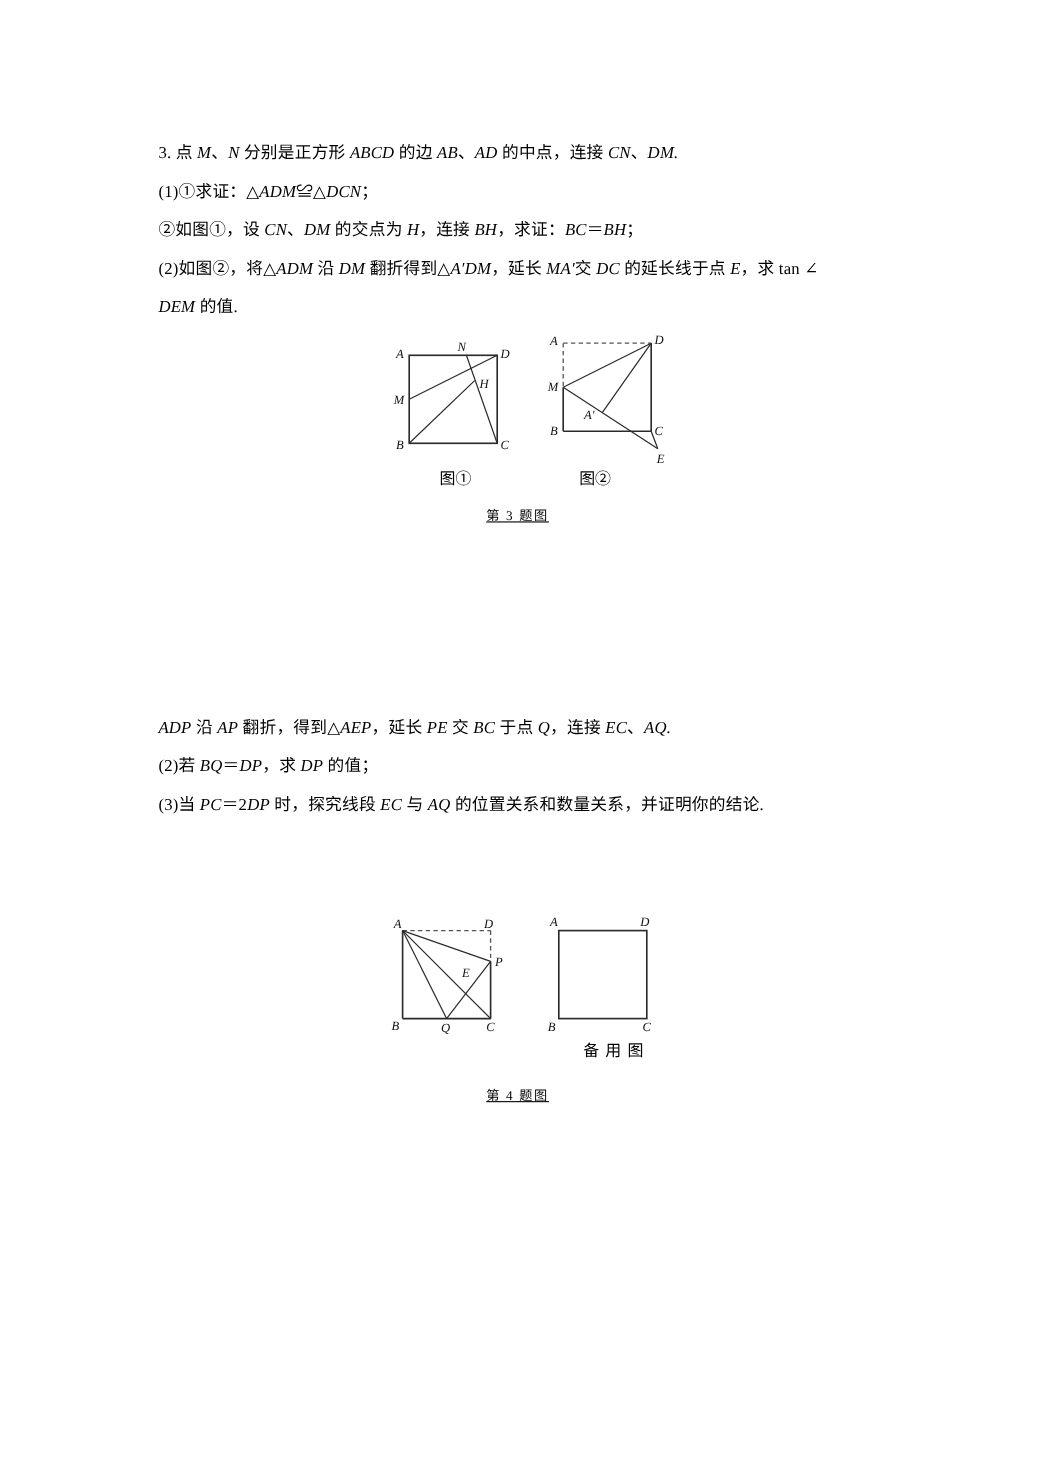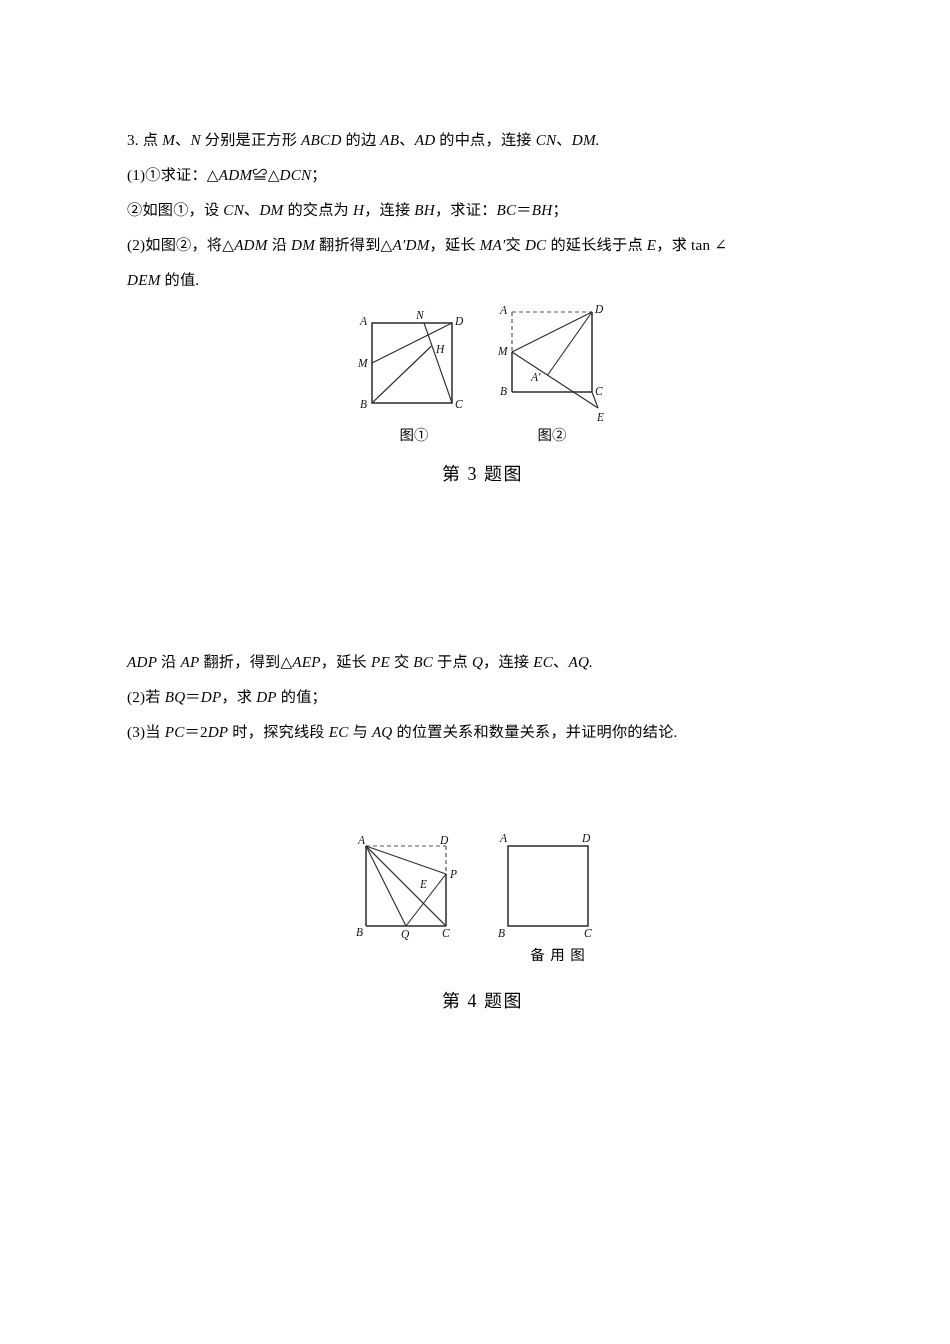--- a/index.html
+++ b/index.html
@@ -19,21 +19,21 @@
   .page {
     position: absolute;
     left: 0; top: 0;
     width: 950px;
     height: 1344px;
   }
 
   
   .qblock {
     position: absolute;
-    left: 127px;
+    left: 144px;
     width: 672px;
   }
   .line {
     font-size: 15.2px;
     line-height: 35px;
     white-space: nowrap;
     letter-spacing: 0.2px;
   }
 
   .it { font-style: italic; }
@@ -44,23 +44,24 @@
     position: absolute;
   }
   .figcaption {
     position: absolute;
     font-size: 14.5px;
     text-align: center;
     white-space: nowrap;
   }
   .sectioncaption {
     position: absolute;
-    font-size: 18px;
+    font-size: 12px;
     white-space: nowrap;
     letter-spacing: 1.5px;
+    text-decoration: underline;
   }
 
   svg { display: block; overflow: visible; }
   svg text {
     font-family: "Liberation Serif", "DejaVu Serif", serif;
     font-style: italic;
     font-size: 11.5px;
     fill: #111;
   }
   .edge {
@@ -135,21 +136,21 @@
       <line class="inner" x1="102" y1="14" x2="57.5" y2="77.2"></line>
       <line class="inner" x1="102" y1="94" x2="108" y2="110"></line>
       <text x="10" y="16">A</text>
       <text x="105" y="15">D</text>
       <text x="8" y="57">M</text>
       <text x="41" y="83">A′</text>
       <text x="10" y="97">B</text>
       <text x="105" y="97">C</text>
       <text x="107" y="123">E</text>
     </svg>
-    <div class="figcaption" style="left:32px; top:125px; width:60px;">图②</div>
+    <div class="figcaption" style="left:21px; top:125px; width:60px;">图②</div>
   </div>
 
   <div class="sectioncaption" style="left:442px; top:459px;">第 3 题图</div>
 
   <div class="qblock" style="top:644px;">
     <div class="line">
       <span class="it">ADP</span> 沿 <span class="it">AP</span> 翻折，得到△<span class="it">AEP</span>，延长 <span class="it">PE</span> 交 <span class="it">BC</span> 于点 <span class="it">Q</span>，连接 <span class="it">EC</span>、<span class="it">AQ.</span>
     </div>
     <div class="line">
       (2)若 <span class="it">BQ</span>＝<span class="it">DP</span>，求 <span class="it">DP</span> 的值；

